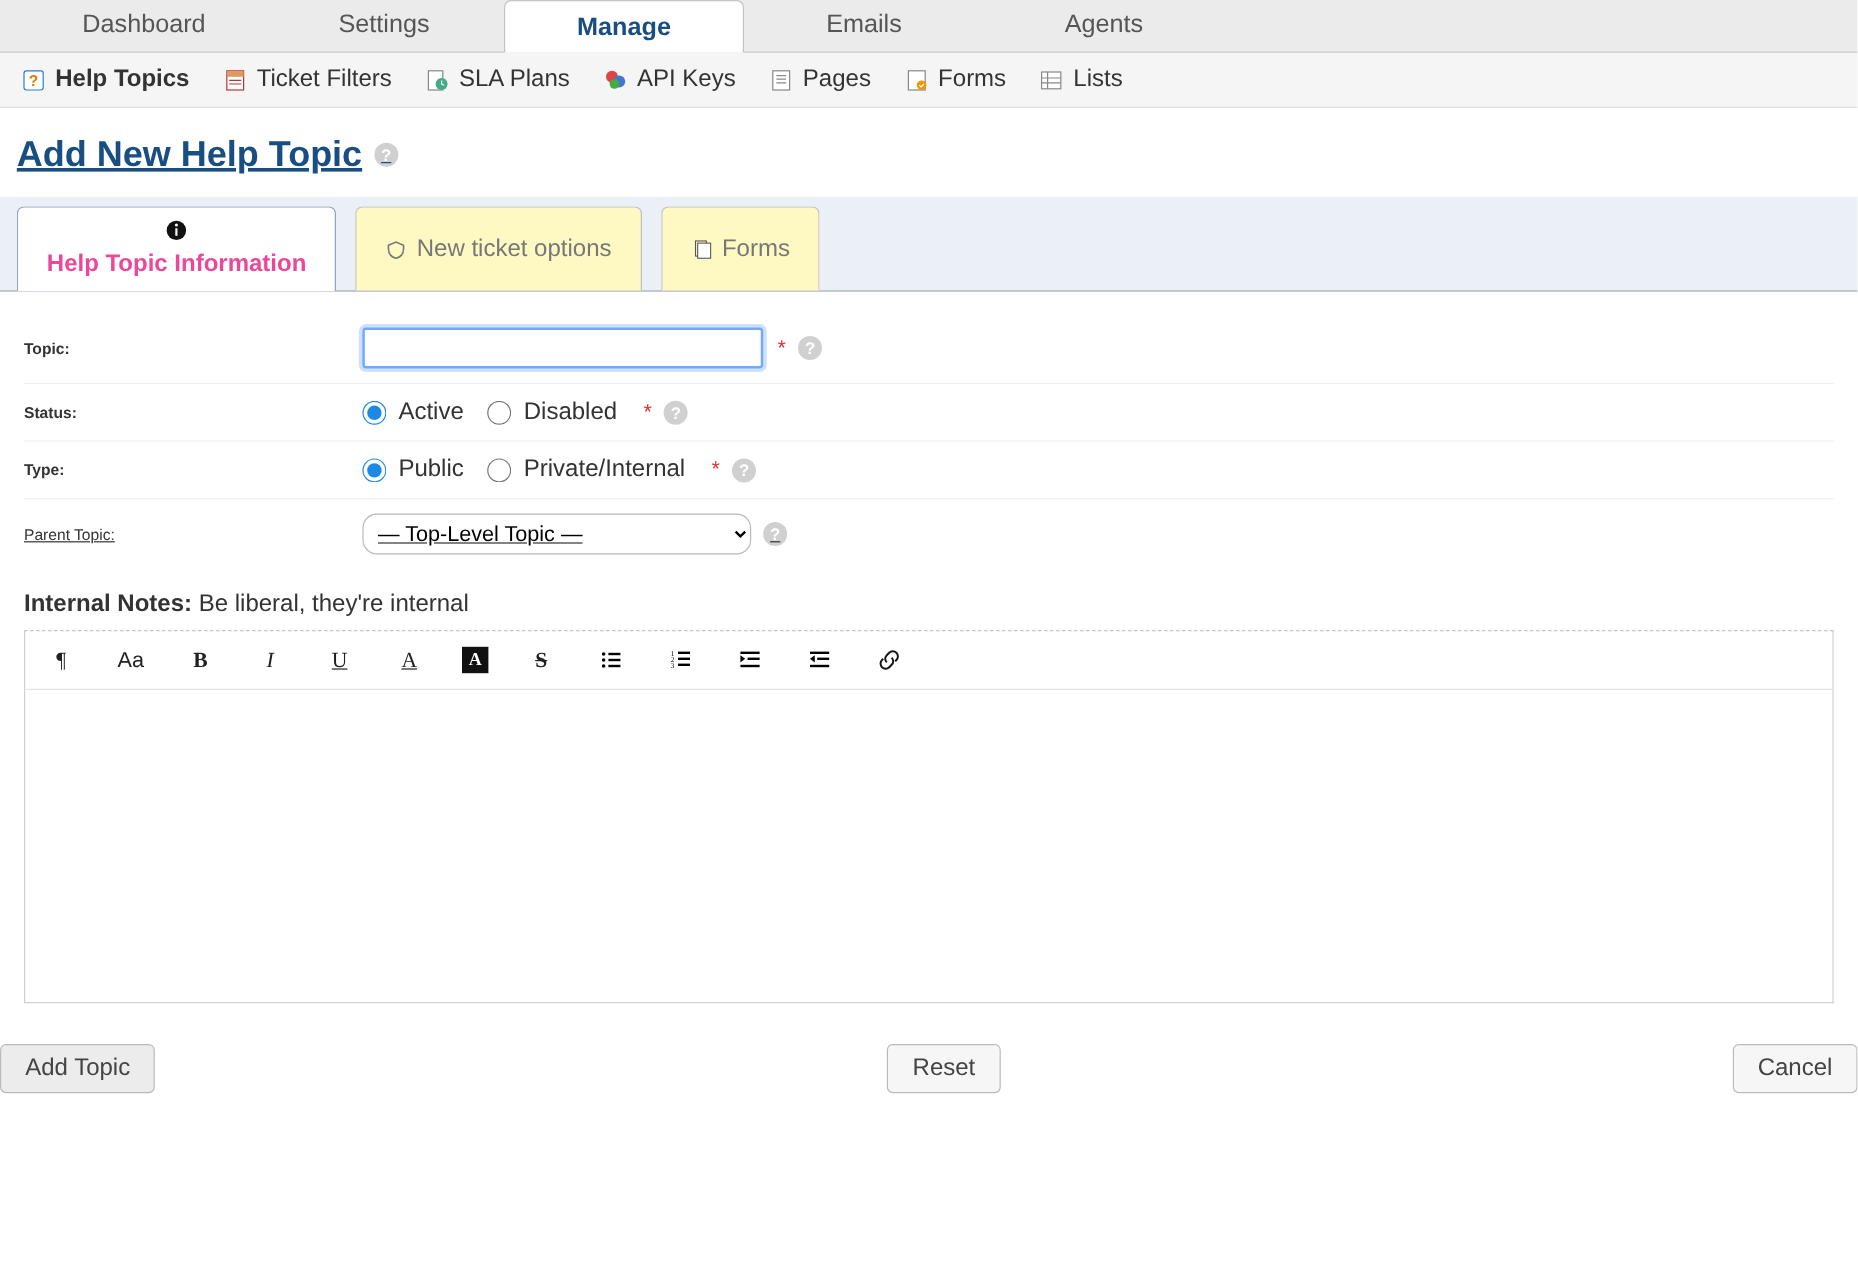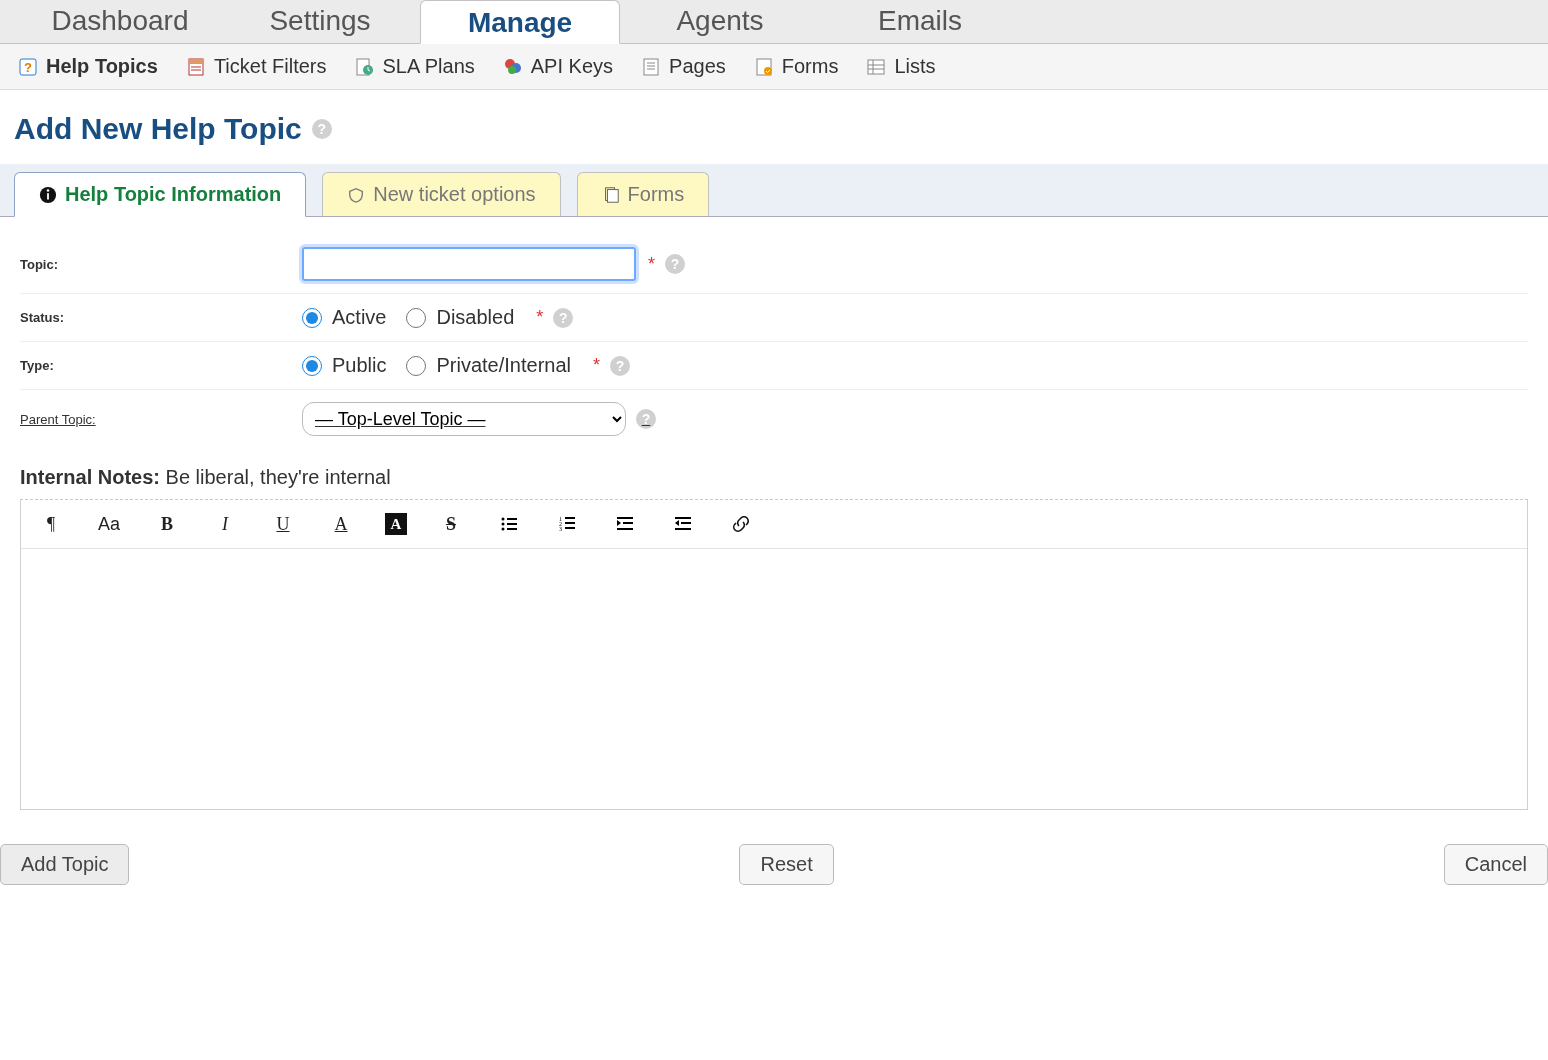--- a/index.html
+++ b/index.html
@@ -15,21 +15,21 @@
     display: flex;
     align-items: flex-end;
     height: 44px;
     border-bottom: 1px solid #c3c3c3;
     background: #ebebeb;
     padding: 0 20px;
   }
   .topnav .nav-item {
     flex: 0 0 200px;
     text-align: center;
-    font-size: 28px;
+    font-size: 21px;
     color: #555;
     height: 44px;
     line-height: 44px;
     cursor: pointer;
     position: relative;
   }
   .topnav .nav-item.active {
     color: #184e81;
     font-weight: 600;
     background: #fff;
@@ -69,20 +69,21 @@
   .page-header {
     padding: 22px 14px 8px 14px;
   }
   .page-header h2 {
     font-size: 30px;
     font-weight: 700;
     color: #184e81;
     display: flex;
     align-items: center;
     gap: 10px;
+    text-decoration: underline;
   }
   .help-circle {
     width: 20px; height: 20px;
     border-radius: 50%;
     background: #d0d0d0;
     color: #fff;
     font-size: 14px;
     font-weight: 700;
     display: inline-flex;
     align-items: center; justify-content: center;
@@ -107,26 +108,27 @@
     border-bottom: none;
     border-radius: 6px 6px 0 0;
     background: #fef9c3;
     cursor: pointer;
     display: flex;
     align-items: center;
     gap: 8px;
     position: relative;
   }
   .tabbar .tab.active {
-    color: #15803d;
+    color: #ec4899;
     font-weight: 600;
     background: #fff;
     border-color: #8fa2c6;
     margin-bottom: -1px;
     border-bottom: 1px solid #fff;
+    flex-direction: column;
   }
   .tab-icon {
     width: 18px; height: 18px;
     display: inline-flex;
     align-items: center; justify-content: center;
     font-size: 16px;
     color: #555;
   }
 
   
@@ -243,22 +245,22 @@
   
   .svg20 { width: 20px; height: 20px; }
 </style>
 </head>
 <body>
 
 <div class="topnav">
   <div class="nav-item"><span>Dashboard</span></div>
   <div class="nav-item"><span>Settings</span></div>
   <div class="nav-item active"><span>Manage</span></div>
+  <div class="nav-item"><span>Emails</span></div>
   <div class="nav-item"><span>Agents</span></div>
-  <div class="nav-item"><span>Emails</span></div>
 </div>
 
 <div class="subnav">
   <div class="sub-item active">
     <span class="sub-icon">
       <svg class="svg20" viewBox="0 0 20 20">
           <rect x="2" y="2" width="16" height="16" rx="2" fill="#fff" stroke="#2a7bd6"></rect>
           <text x="10" y="15" font-size="13" text-anchor="middle" fill="#e07a00" font-weight="700">?</text>
         </svg>
     </span>

